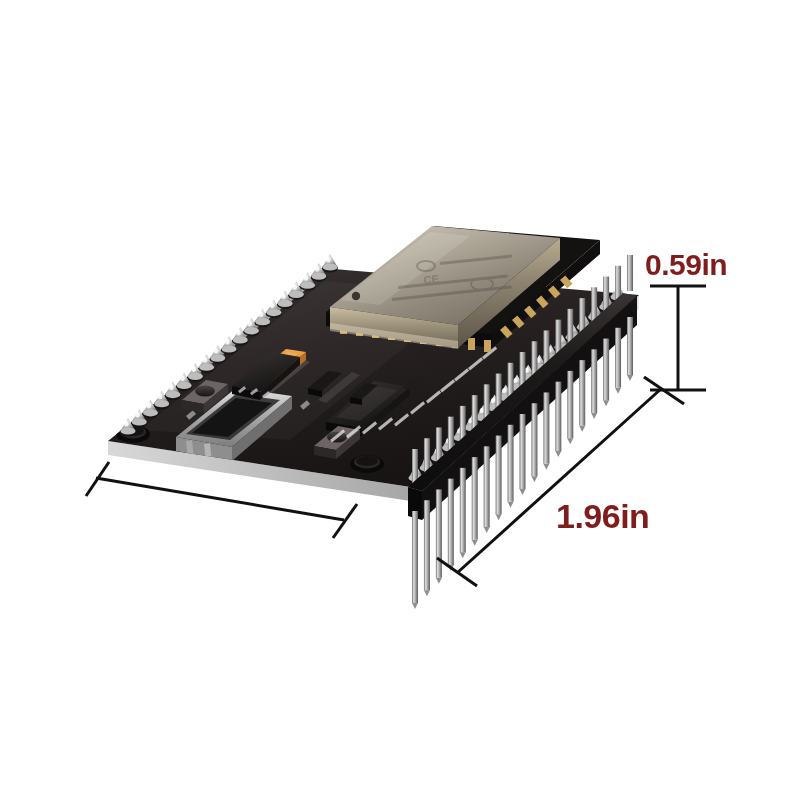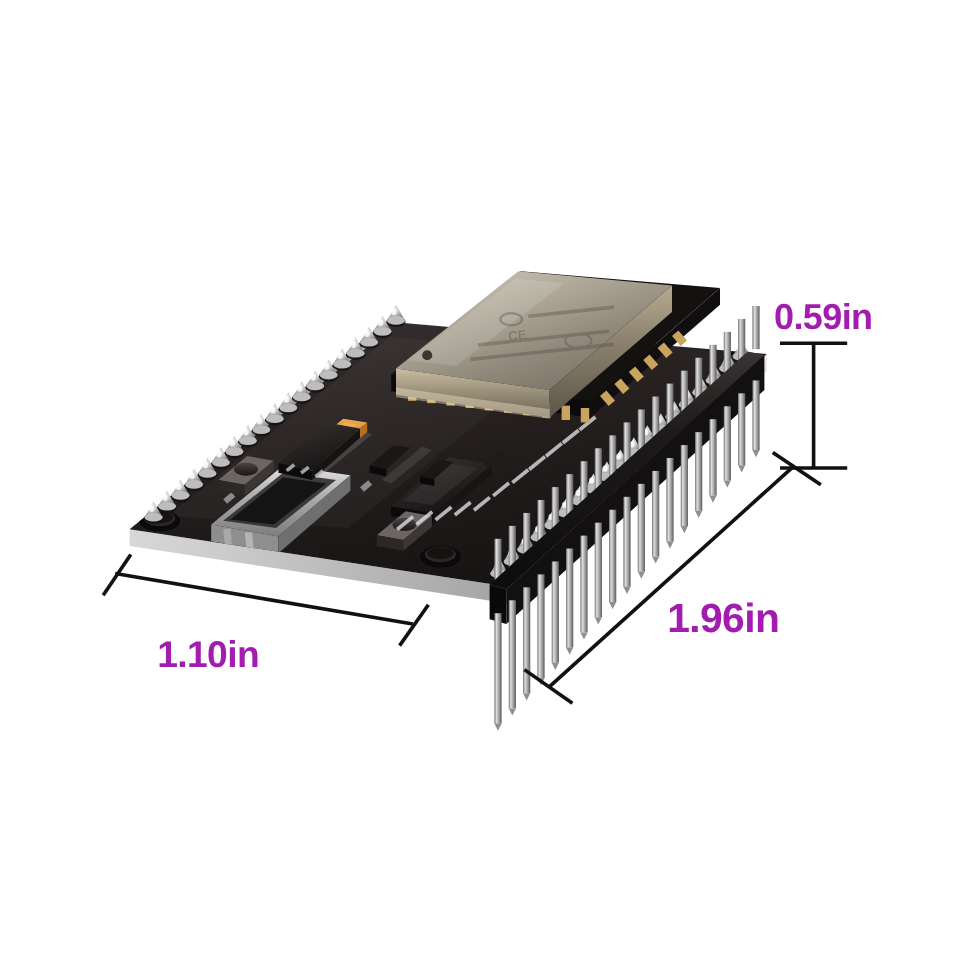--- a/index.html
+++ b/index.html
@@ -19,21 +19,21 @@
   svg.scene{
     position:absolute;
     top:0;left:0;
     width:800px;height:800px;
     display:block;
   }
   .dim-label{
     position:absolute;
     font-family:"Liberation Sans", sans-serif;
     font-weight:bold;
-    color:#a21caf;
+    color:#7f1d1d;
     white-space:nowrap;
     letter-spacing:-0.5px;
     user-select:none;
   }
   #lbl-059{ left:645px; top:248px; font-size:30px; }
   #lbl-110{ left:131px; top:528px; font-size:31px; }
   #lbl-196{ left:556px; top:497px; font-size:34px; }
 </style>
 </head>
 <body>
@@ -527,17 +527,16 @@
       <g>
         <line x1="662" y1="388" x2="457" y2="573"></line>
         <line x1="644" y1="377" x2="684" y2="404"></line>
         <line x1="437" y1="558" x2="477" y2="586"></line>
       </g>
     </g>
   </svg>
 
   <div class="dim-label" id="lbl-059">0.59in</div>
 
-  <div class="dim-label" id="lbl-110">1.10in</div>
 
   <div class="dim-label" id="lbl-196">1.96in</div>
 
 </div>
 
 </body></html>

